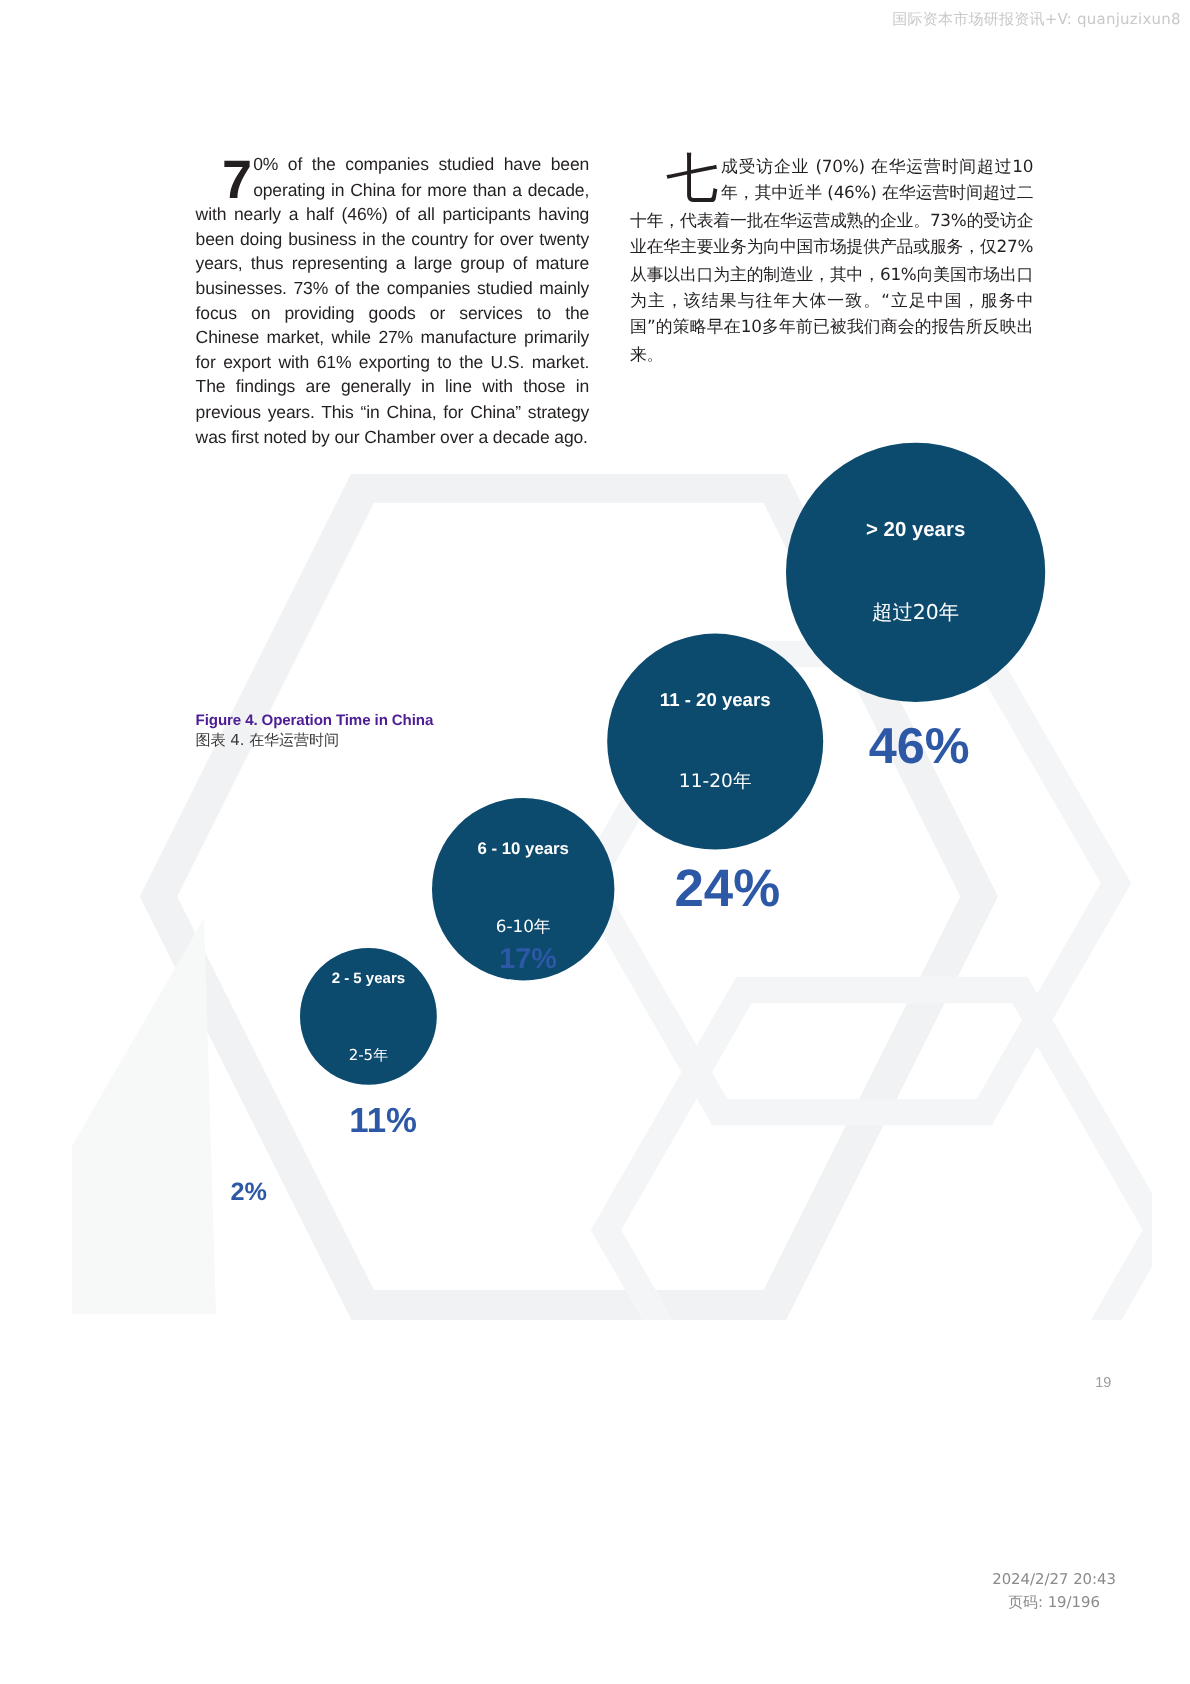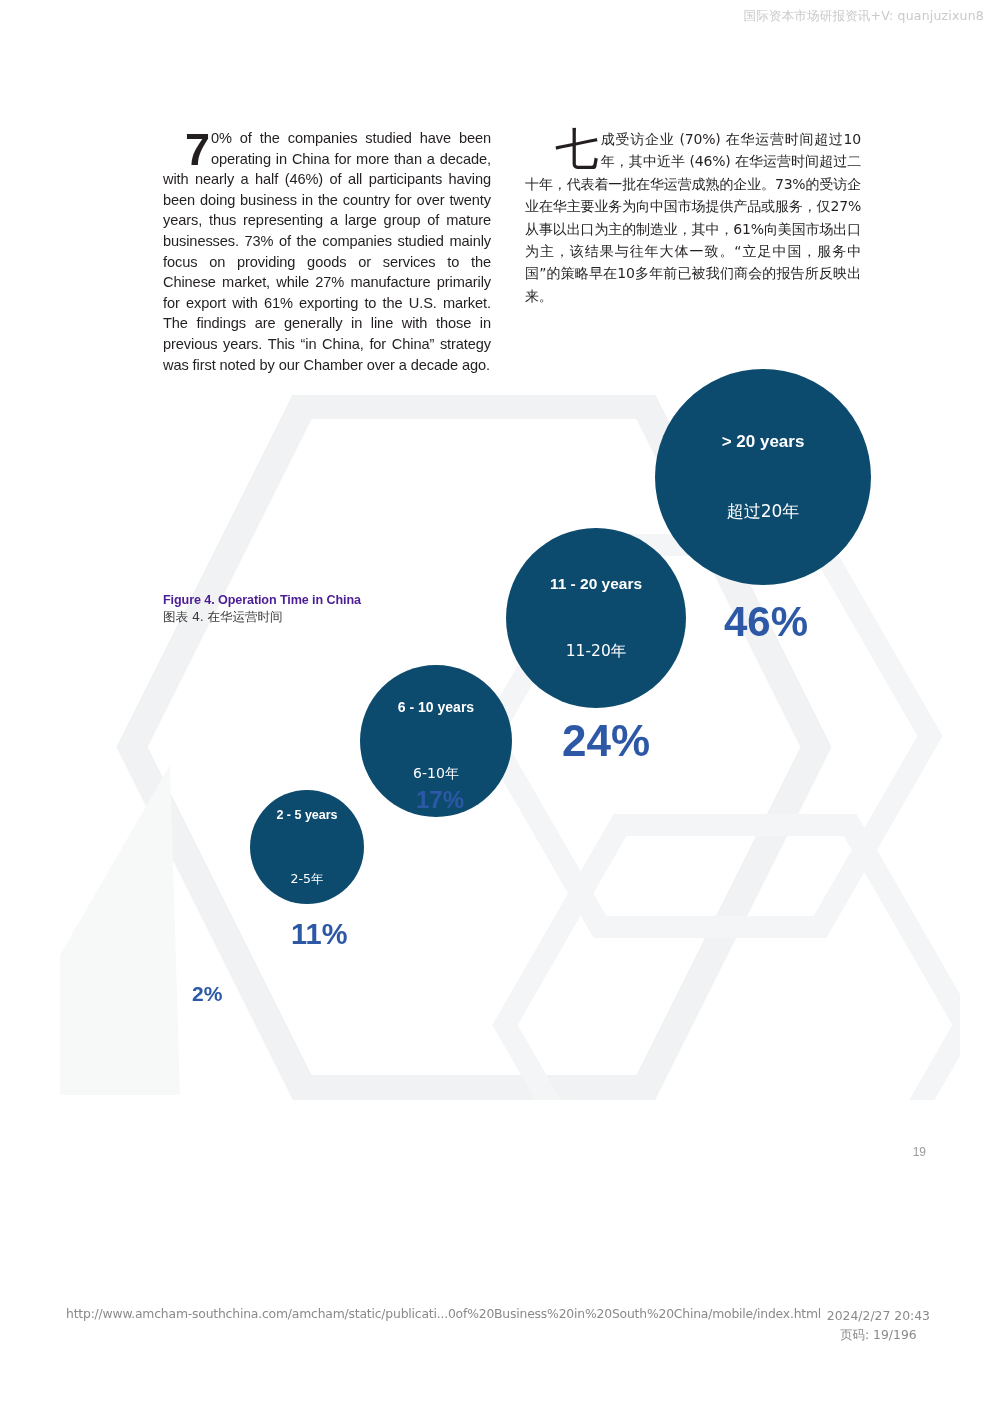--- a/index.html
+++ b/index.html
@@ -245,18 +245,17 @@
     <div class="pct" style="left:291px; top:918px; font-size:29px;">11%</div>
 
     <div class="pct" style="left:192px; top:982px; font-size:21px;">2%</div>
 
   </div>
 
   <div class="page-number">19</div>
 </div>
 
 <div class="print-footer">
-  <span class="url">http://www.amcham-southchina.com/amcham/static/publicati...0of%20Business%20in%20South%20China/mobile/index.html</span>
   <span class="stamp">
     <span>2024/2/27 20:43</span><br>
     <span>页码: 19/196</span>
   </span>
 </div>
 
 </body></html>

